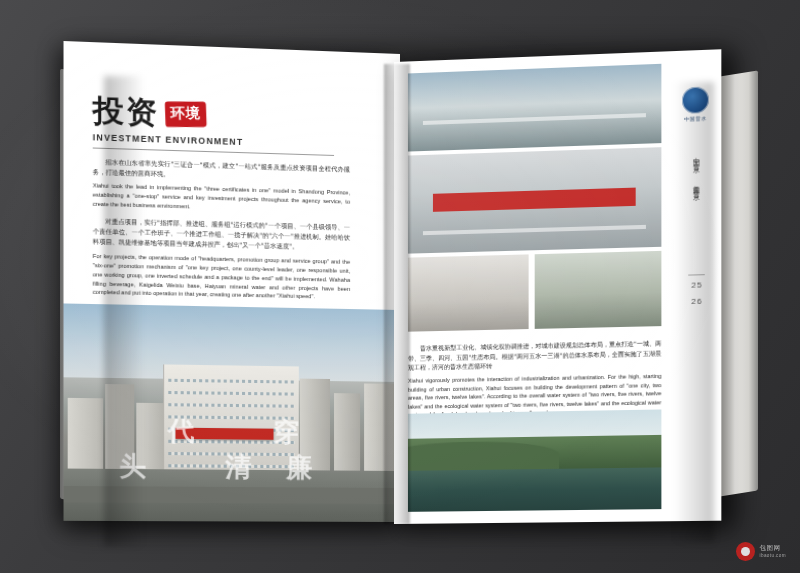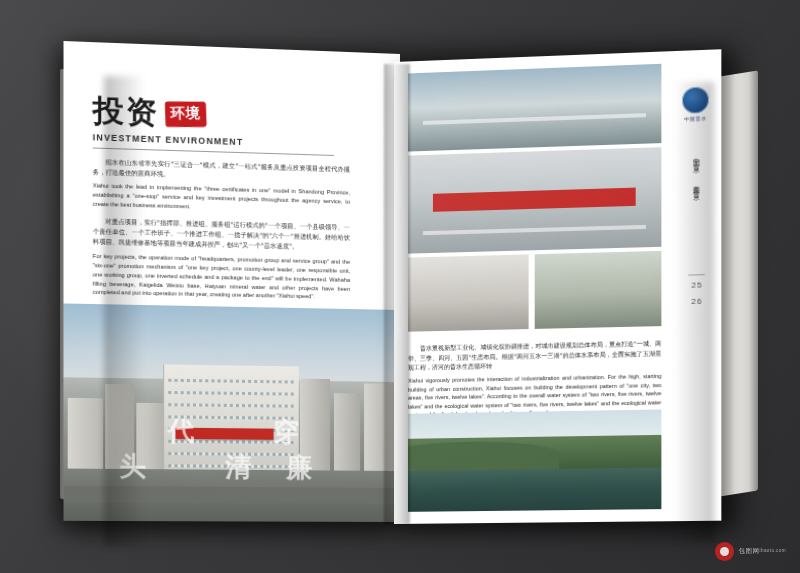--- a/index.html
+++ b/index.html
@@ -419,20 +419,21 @@
   .brand-mark::before {
     content: "";
     position: absolute;
     left: 5px; top: 5px;
     width: 9px; height: 9px;
     border-radius: 50%;
     background: #fff;
   }
   .brand-text {
     display: flex;
+    flex-direction: column;
     line-height: 1.15;
   }
   .brand-text .bt1 {
     font-family: "DejaVu Sans", sans-serif;
     font-size: 6.5px;
     color: #d8d8d8;
     letter-spacing: .5px;
   }
   .brand-text .bt2 {
     font-size: 4.6px;

